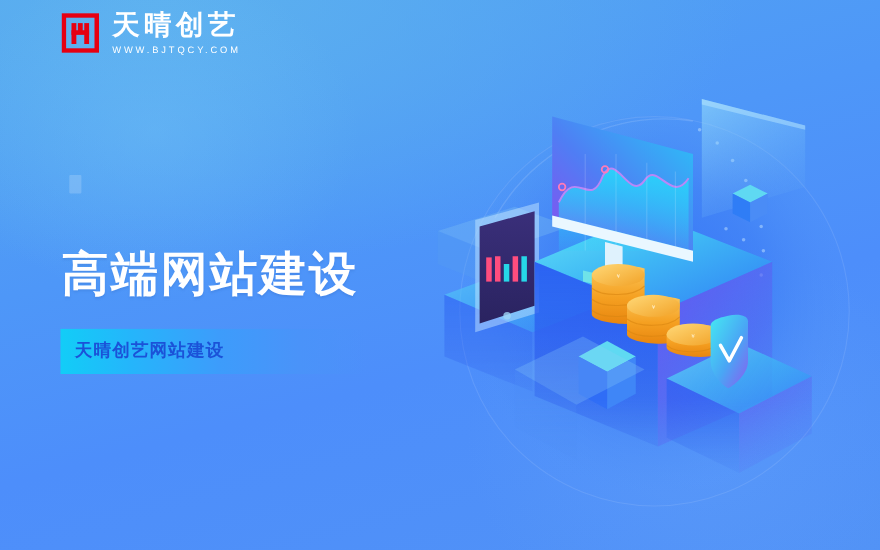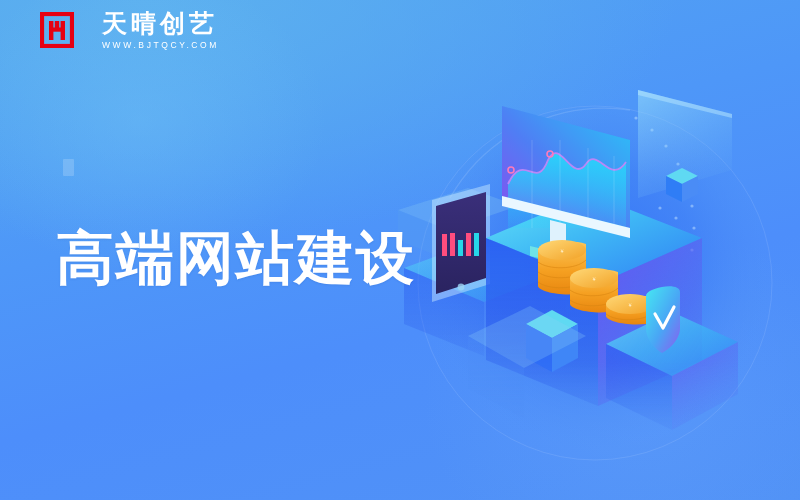--- a/index.html
+++ b/index.html
@@ -15,33 +15,33 @@
       linear-gradient(165deg,#53a6f0 0%,#4e97f8 38%,#4d8efb 62%,#5192f6 100%);
   }
 
   
   .wash-a{position:absolute;left:-120px;top:-90px;width:520px;height:420px;
     background:radial-gradient(closest-side,rgba(120,200,250,.30),rgba(120,200,250,0) 72%);}
   .wash-b{position:absolute;right:-150px;bottom:-160px;width:620px;height:520px;
     background:radial-gradient(closest-side,rgba(110,170,255,.28),rgba(110,170,255,0) 70%);}
 
   
-  .logo{position:absolute;left:8px;top:10px;display:flex;align-items:center;gap:28px;padding-left:32px;}
+  .logo{position:absolute;left:24px;top:10px;display:flex;align-items:center;gap:12px;padding-left:32px;}
   .logo-mark{position:relative;width:34px;height:36px;flex:none;}
   .logo-text{display:flex;flex-direction:column;justify-content:center;}
   .logo-cn{color:#ffffff;font-size:25px;font-weight:700;line-height:1.05;
     letter-spacing:4px;white-space:nowrap;}
   .logo-url{color:#ffffff;font-size:8.5px;font-weight:400;letter-spacing:2.6px;
     margin-top:4px;white-space:nowrap;}
 
   
   .ghost-mark{position:absolute;left:63px;top:159px;width:11px;height:17px;
     background:rgba(255,255,255,.18);border-radius:1px;}
   .headline{position:absolute;left:56px;top:188px;color:#ffffff;
-    font-size:58px;font-weight:700;letter-spacing:2px;line-height:1;white-space:nowrap;
+    font-size:43px;font-weight:700;letter-spacing:2px;line-height:1;white-space:nowrap;
     text-shadow:0 1px 2px rgba(40,90,170,.18);margin-top:41px;}
   .subhead{position:absolute;left:57px;top:250px;color:#ffffff;
     font-size:15.5px;font-weight:400;letter-spacing:.6px;line-height:1.2;white-space:nowrap;}
 
   
   .cta{position:absolute;left:55px;top:299px;width:278px;height:41px;
     display:flex;align-items:center;border:0;cursor:pointer;padding:0 0 0 13px;
     background:linear-gradient(90deg,#12cdf7 0%,#24b6fb 22%,#3d9cfb 52%,#4a93f9 78%,rgba(77,146,249,0) 100%);
   }
   .cta-label{color:#1b52d8;font-size:16px;font-weight:700;letter-spacing:1px;white-space:nowrap;}
@@ -301,14 +301,17 @@
     </div>
     <div class="logo-text">
       <div class="logo-cn">天晴创艺</div>
       <div class="logo-url">WWW.BJTQCY.COM</div>
     </div>
   </div>
 
   <div class="ghost-mark"></div>
   <h1 class="headline">高端网站建设</h1>
 
+  <button class="cta">
+    <span class="cta-label">天晴创艺网站建设</span>
+  </button>
 
 </div>
 
 </body></html>

